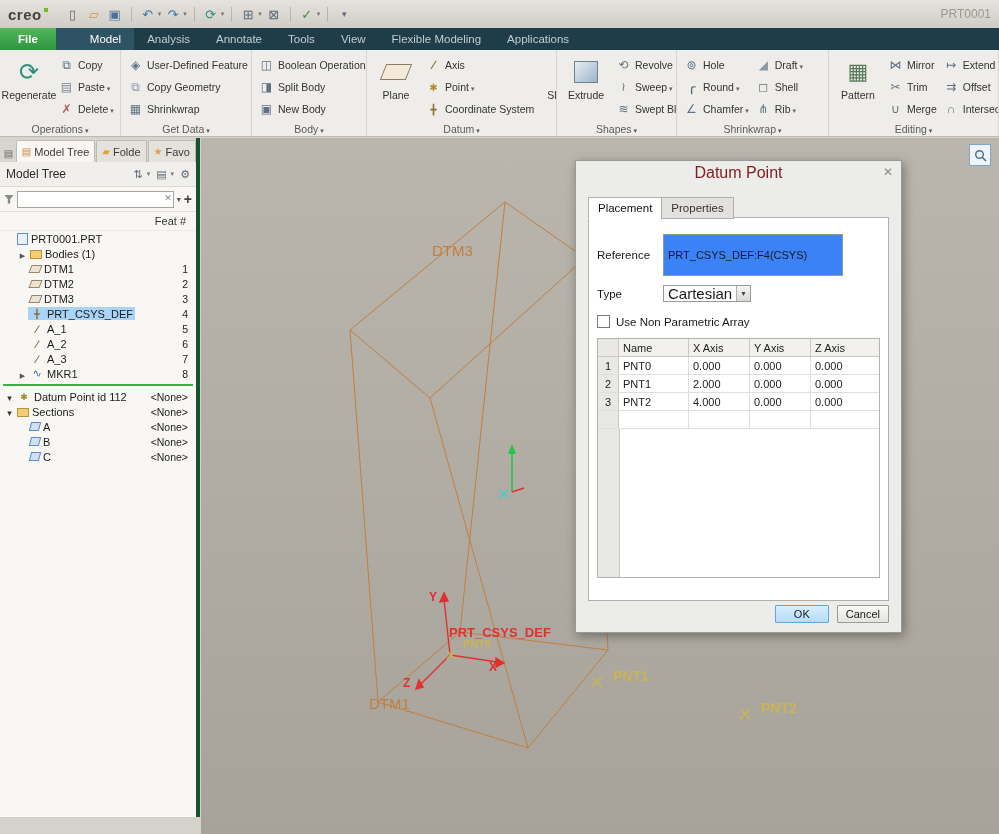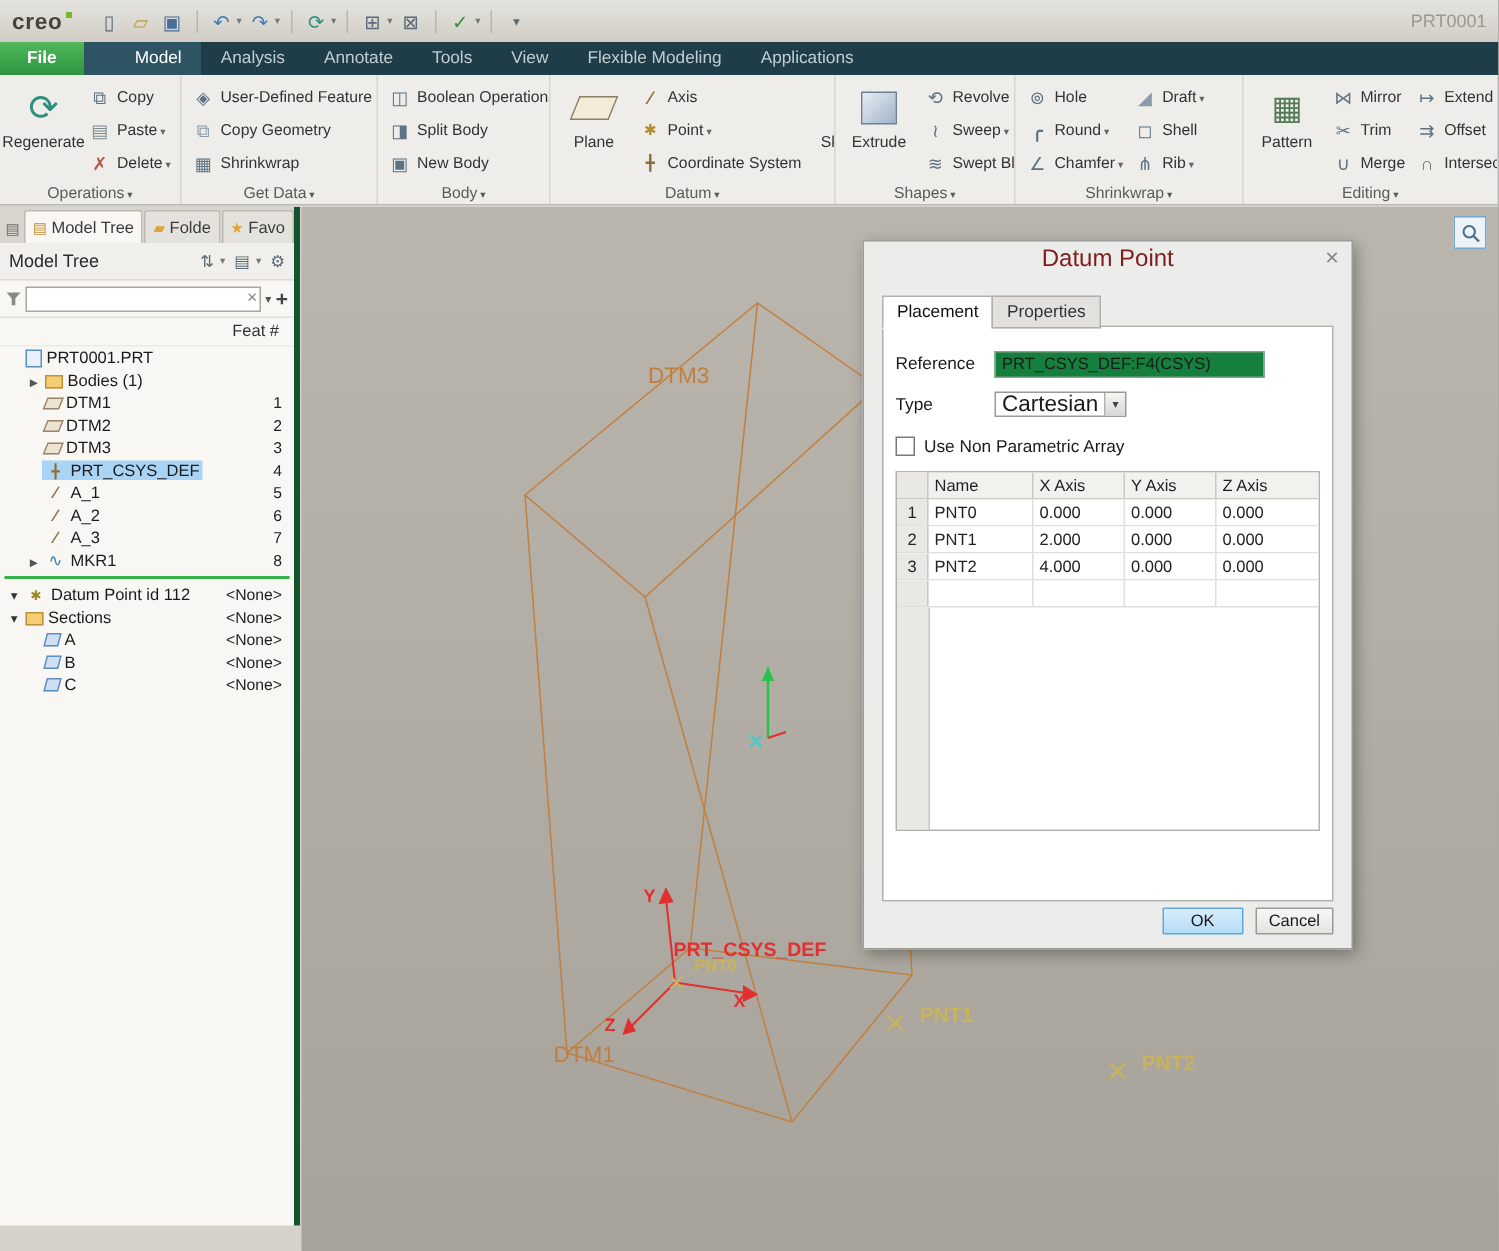--- a/index.html
+++ b/index.html
@@ -155,21 +155,21 @@
   .dlg-close{position:absolute;right:8px;top:5px;color:#8a8a88;font-size:12px;line-height:1;}
   .dlg-close::before{content:"✕";}
   .dlg-tabs{position:absolute;left:12px;top:36px;display:flex;z-index:2;}
   .dtab{height:20px;padding:0 9px;font-size:11.5px;display:flex;align-items:center;background:#e2e1dd;
         border:1px solid #b0afab;color:#333;margin-right:-1px;}
   .dtab.active{background:#fff;border-bottom-color:#fff;color:#111;}
   .dlg-content{position:absolute;left:12px;right:12px;top:56px;height:384px;background:#fff;border:1px solid #b0afab;
                padding:16px 8px 0 8px;box-sizing:border-box;}
   .frow{display:flex;align-items:center;margin-bottom:9px;font-size:11.5px;color:#1a1a1a;}
   .flabel{width:66px;flex:none;}
-  .reffield{background:#15803d;border:1px solid #8aa08a;height:16px;display:flex;align-items:center;padding:0 4px;font-size:11px;width:170px;}
+  .reffield{background:#3b82f6;border:1px solid #8aa08a;height:16px;display:flex;align-items:center;padding:12px 4px;font-size:11px;width:170px;}
   .combo{display:flex;border:1px solid #9a9a96;height:17px;width:88px;background:#fff;box-sizing:border-box;}
   .combotext{flex:1;padding:0 4px;font-size:15px;display:flex;align-items:center;}
   .combobtn{width:15px;background:linear-gradient(#f5f5f3,#d8d8d4);border-left:1px solid #b0afab;display:flex;align-items:center;justify-content:center;}
   .combobtn::before{content:"▾";font-size:8px;color:#444;}
   .chk{margin:13px 0 10px 0;}
   .checkbox{width:11px;height:11px;border:1px solid #7a7a76;background:#fff;margin-right:6px;flex:none;}
 
   .ptable{position:relative;border:1px solid #b3b2ae;height:238px;overflow:hidden;font-size:11px;background:#fff;}
   .ptable::before{content:"";position:absolute;left:0;top:0;bottom:0;width:21px;background:#e9e8e4;border-right:1px solid #c9c8c4;}
   .pthead,.ptrow{display:flex;height:17px;position:relative;}

